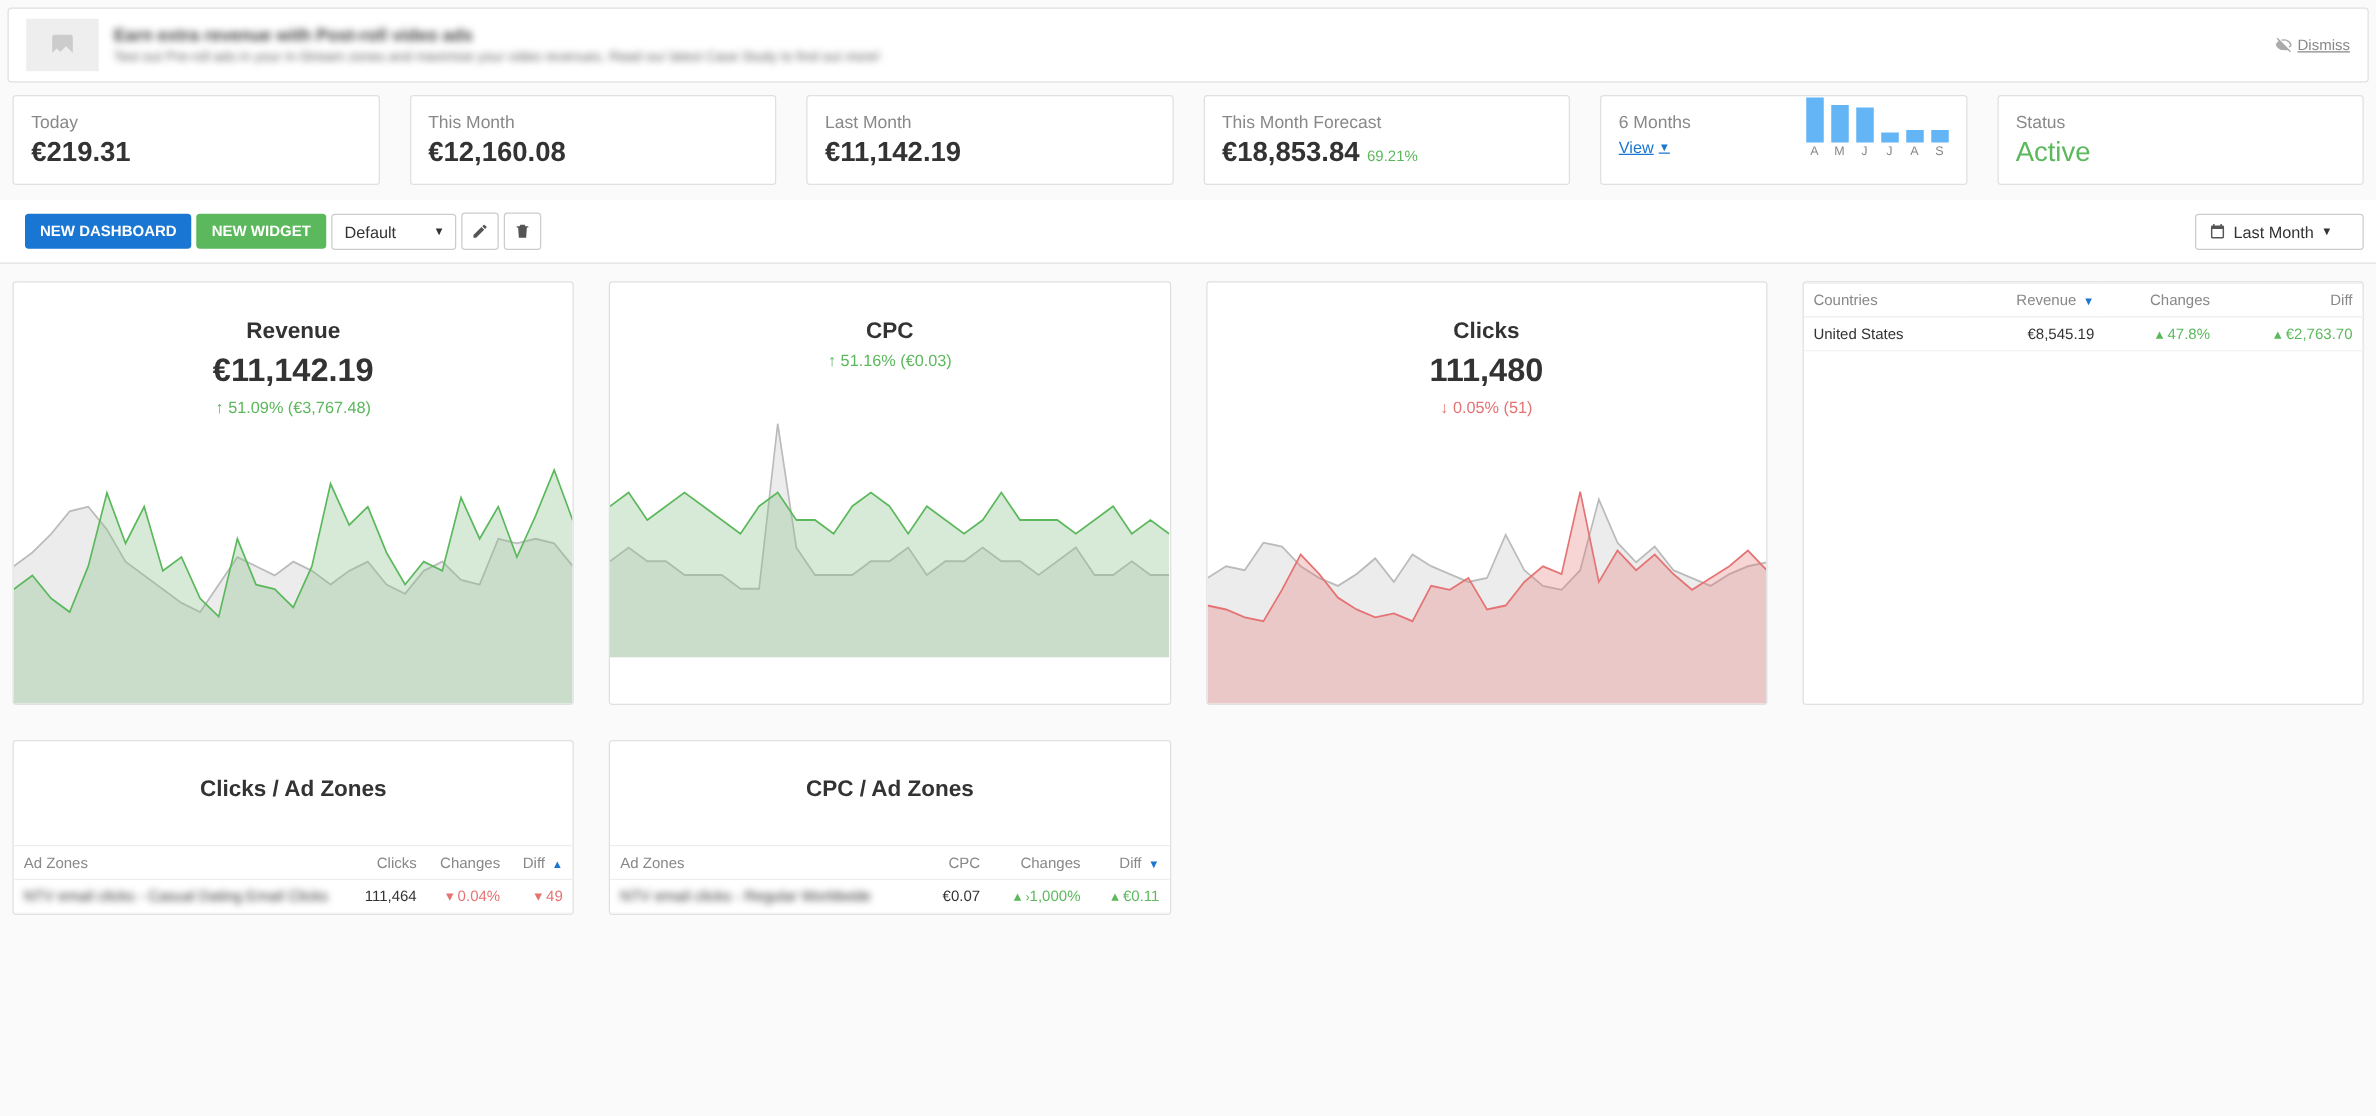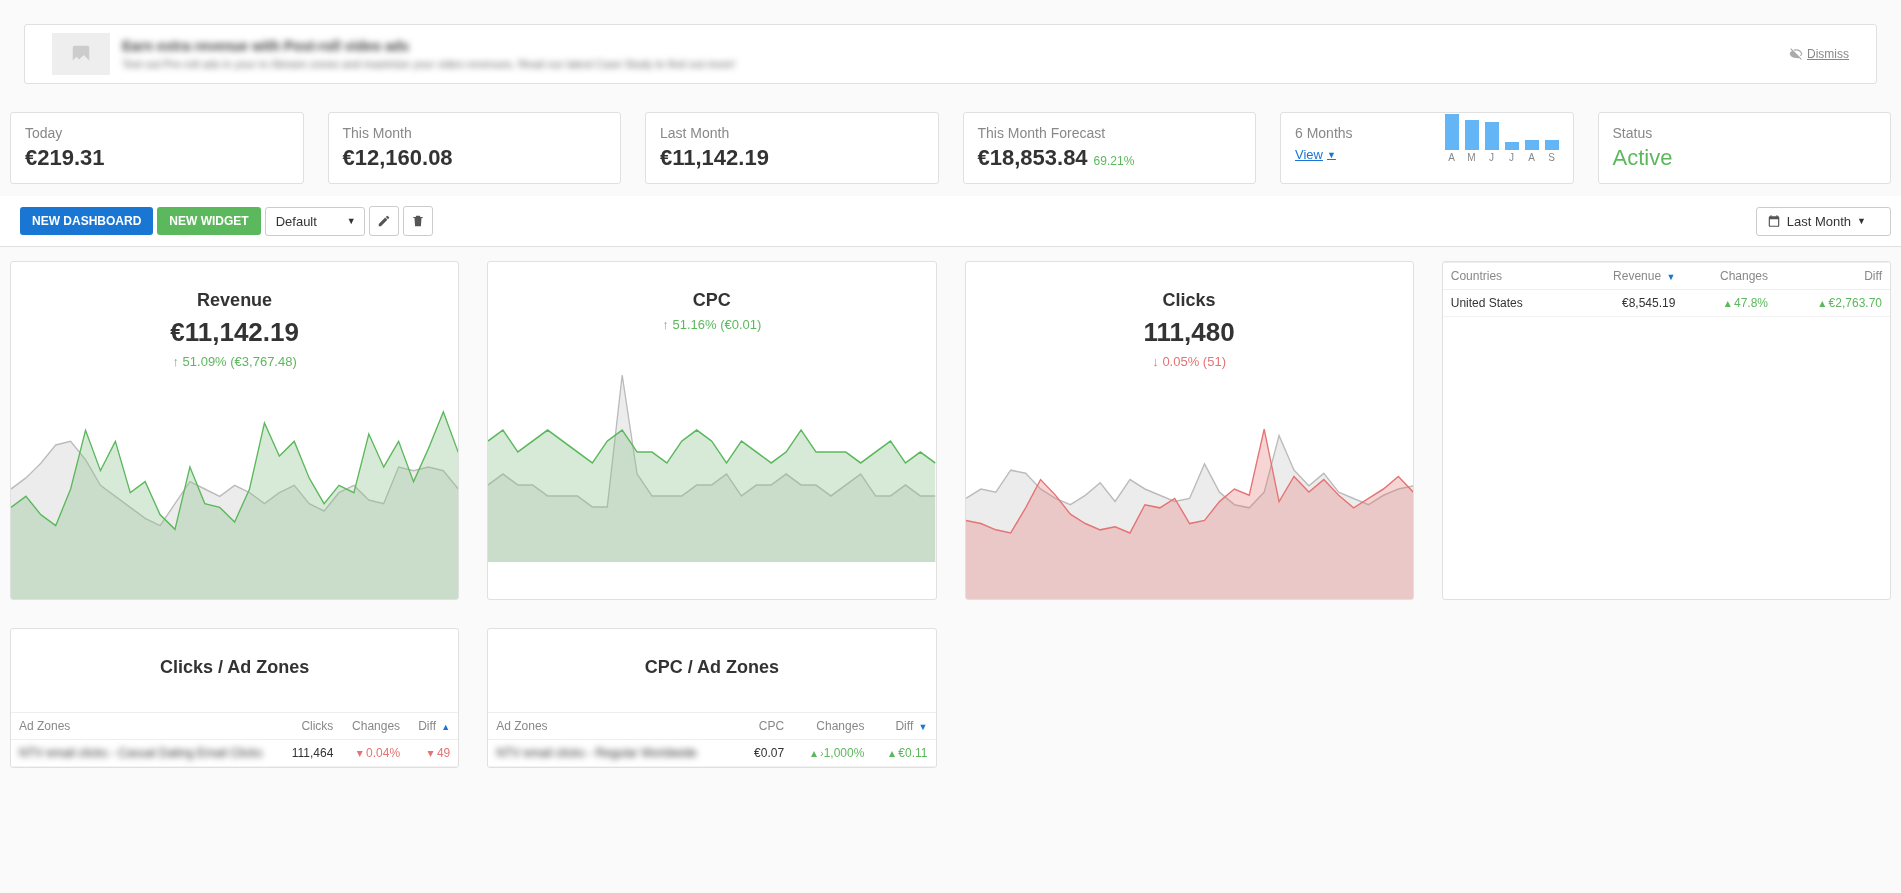--- a/index.html
+++ b/index.html
@@ -1,18 +1,18 @@
 <!DOCTYPE html>
 <html><head>
 <meta charset="utf-8">
 <style>
 * { margin: 0; padding: 0; box-sizing: border-box; font-family: Arial, Helvetica, sans-serif; }
 body { background: #fafafa; color: #333; }
 
-.banner { display: flex; align-items: center; justify-content: space-between; border: 1px solid #e0e0e0; background: #fff; margin: 24px; padding: 8px 27px; border-radius: 3px; }
+.banner { display: flex; align-items: center; justify-content: space-between; border: 1px solid #e0e0e0; background: #fff; margin: 6px; padding: 8px 14px; border-radius: 3px; }
 .banner-left { display: flex; align-items: center; gap: 12px; }
 .banner-img { width: 58px; height: 42px; background: #eee; display:flex; align-items:center; justify-content:center; }
 .banner-text { filter: blur(3px); }
 .banner-title { font-weight: bold; font-size: 14px; color: #444; }
 .banner-sub { font-size: 11px; color: #666; margin-top: 4px; }
 .dismiss { display: flex; align-items: center; gap: 4px; color: #888; font-size: 12px; text-decoration: underline; cursor: pointer; }
 
 .stat-row { display: flex; gap: 24px; padding: 4px 10px 12px; }
 .stat-card { flex: 1; border: 1px solid #e0e0e0; background: #fff; border-radius: 3px; padding: 12px 14px; min-width: 0;}
 .stat-label { color: #888; font-size: 14px; margin-bottom: 4px; }
@@ -183,21 +183,21 @@
           <path d="M0 128.33333333333331 L16.666666666666668 117.33333333333333 L33.333333333333336 135.66666666666666 L50 146.66666666666669 L66.66666666666667 110 L83.33333333333333 51.333333333333314 L100 91.66666666666666 L116.66666666666667 62.33333333333334 L133.33333333333334 113.66666666666667 L150 102.66666666666667 L166.66666666666666 135.66666666666666 L183.33333333333331 150.33333333333334 L200 88 L216.66666666666669 124.66666666666666 L233.33333333333334 128.33333333333331 L250 143 L266.6666666666667 110 L283.3333333333333 44 L300 77 L316.66666666666663 62.33333333333334 L333.3333333333333 98.99999999999999 L350 124.66666666666666 L366.66666666666663 106.33333333333333 L383.33333333333337 113.66666666666667 L400 55 L416.6666666666667 88 L433.33333333333337 62.33333333333334 L450 102.66666666666667 L466.6666666666667 69.66666666666666 L483.3333333333333 33 L500 73.33333333333334 L 500 220 L 0 220 Z" fill="rgba(139,195,142,0.35)" stroke="none"></path>
           <path d="M0 128.33333333333331 L16.666666666666668 117.33333333333333 L33.333333333333336 135.66666666666666 L50 146.66666666666669 L66.66666666666667 110 L83.33333333333333 51.333333333333314 L100 91.66666666666666 L116.66666666666667 62.33333333333334 L133.33333333333334 113.66666666666667 L150 102.66666666666667 L166.66666666666666 135.66666666666666 L183.33333333333331 150.33333333333334 L200 88 L216.66666666666669 124.66666666666666 L233.33333333333334 128.33333333333331 L250 143 L266.6666666666667 110 L283.3333333333333 44 L300 77 L316.66666666666663 62.33333333333334 L333.3333333333333 98.99999999999999 L350 124.66666666666666 L366.66666666666663 106.33333333333333 L383.33333333333337 113.66666666666667 L400 55 L416.6666666666667 88 L433.33333333333337 62.33333333333334 L450 102.66666666666667 L466.6666666666667 69.66666666666666 L483.3333333333333 33 L500 73.33333333333334 " fill="none" stroke="#5cb85c" stroke-width="1.5"></path>
         </svg>
       </div>
   </div>
 
   <div class="widget">
     <div class="widget-head">
       <div class="widget-title">CPC</div>
       <div class="widget-change up">
-        <span>↑</span> <span>51.16% (€0.01)</span>
+        <span>↑</span> <span>51.16% (€0.03)</span>
       </div>
     </div>
     <div class="chart" id="chart-1">
         <svg viewBox="0 0 500 220" preserveAspectRatio="none">
           <path d="M0 143 L16.666666666666668 132 L33.333333333333336 143 L50 143 L66.66666666666667 154 L83.33333333333333 154 L100 154 L116.66666666666667 165 L133.33333333333334 165 L150 33 L166.66666666666666 132 L183.33333333333331 154 L200 154 L216.66666666666669 154 L233.33333333333334 143 L250 143 L266.6666666666667 132 L283.3333333333333 154 L300 143 L316.66666666666663 143 L333.3333333333333 132 L350 143 L366.66666666666663 143 L383.33333333333337 154 L400 143 L416.6666666666667 132 L433.33333333333337 154 L450 154 L466.6666666666667 143 L483.3333333333333 154 L500 154 L 500 220 L 0 220 Z" fill="rgba(200,200,200,0.35)" stroke="none"></path>
           <path d="M0 143 L16.666666666666668 132 L33.333333333333336 143 L50 143 L66.66666666666667 154 L83.33333333333333 154 L100 154 L116.66666666666667 165 L133.33333333333334 165 L150 33 L166.66666666666666 132 L183.33333333333331 154 L200 154 L216.66666666666669 154 L233.33333333333334 143 L250 143 L266.6666666666667 132 L283.3333333333333 154 L300 143 L316.66666666666663 143 L333.3333333333333 132 L350 143 L366.66666666666663 143 L383.33333333333337 154 L400 143 L416.6666666666667 132 L433.33333333333337 154 L450 154 L466.6666666666667 143 L483.3333333333333 154 L500 154 " fill="none" stroke="#bbb" stroke-width="1.5"></path>
           <path d="M0 99.00000000000001 L16.666666666666668 88 L33.333333333333336 110 L50 99.00000000000001 L66.66666666666667 88 L83.33333333333333 99.00000000000001 L100 110 L116.66666666666667 121.00000000000001 L133.33333333333334 99.00000000000001 L150 88 L166.66666666666666 110 L183.33333333333331 110 L200 121.00000000000001 L216.66666666666669 99.00000000000001 L233.33333333333334 88 L250 99.00000000000001 L266.6666666666667 121.00000000000001 L283.3333333333333 99.00000000000001 L300 110 L316.66666666666663 121.00000000000001 L333.3333333333333 110 L350 88 L366.66666666666663 110 L383.33333333333337 110 L400 110 L416.6666666666667 121.00000000000001 L433.33333333333337 110 L450 99.00000000000001 L466.6666666666667 121.00000000000001 L483.3333333333333 110 L500 121.00000000000001 L 500 220 L 0 220 Z" fill="rgba(139,195,142,0.35)" stroke="none"></path>
           <path d="M0 99.00000000000001 L16.666666666666668 88 L33.333333333333336 110 L50 99.00000000000001 L66.66666666666667 88 L83.33333333333333 99.00000000000001 L100 110 L116.66666666666667 121.00000000000001 L133.33333333333334 99.00000000000001 L150 88 L166.66666666666666 110 L183.33333333333331 110 L200 121.00000000000001 L216.66666666666669 99.00000000000001 L233.33333333333334 88 L250 99.00000000000001 L266.6666666666667 121.00000000000001 L283.3333333333333 99.00000000000001 L300 110 L316.66666666666663 121.00000000000001 L333.3333333333333 110 L350 88 L366.66666666666663 110 L383.33333333333337 110 L400 110 L416.6666666666667 121.00000000000001 L433.33333333333337 110 L450 99.00000000000001 L466.6666666666667 121.00000000000001 L483.3333333333333 110 L500 121.00000000000001 " fill="none" stroke="#5cb85c" stroke-width="1.5"></path>
         </svg>
       </div>

